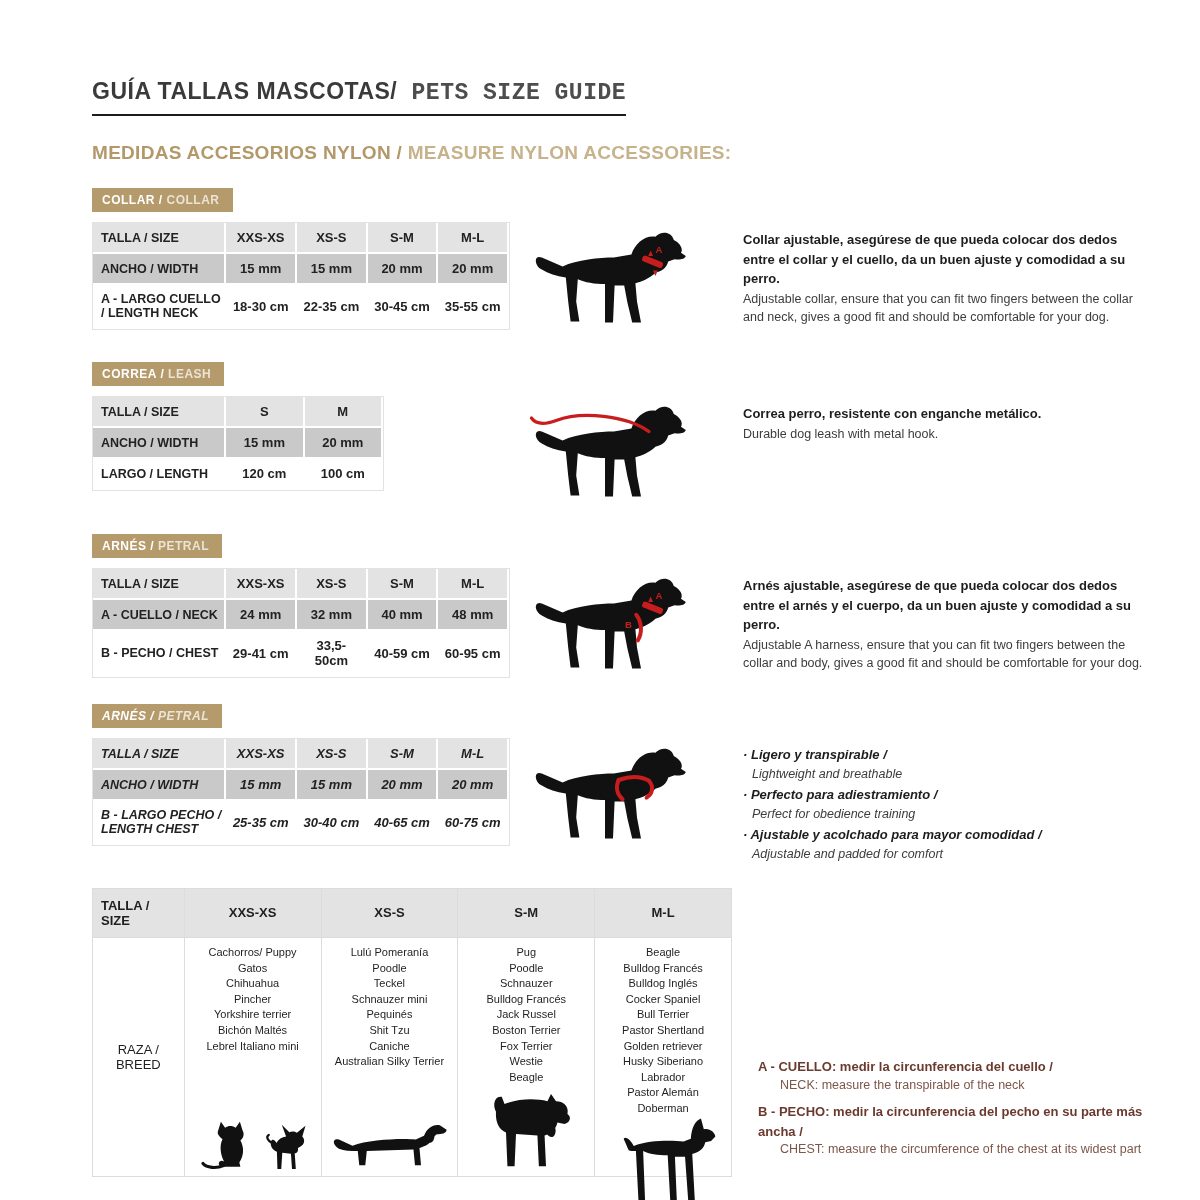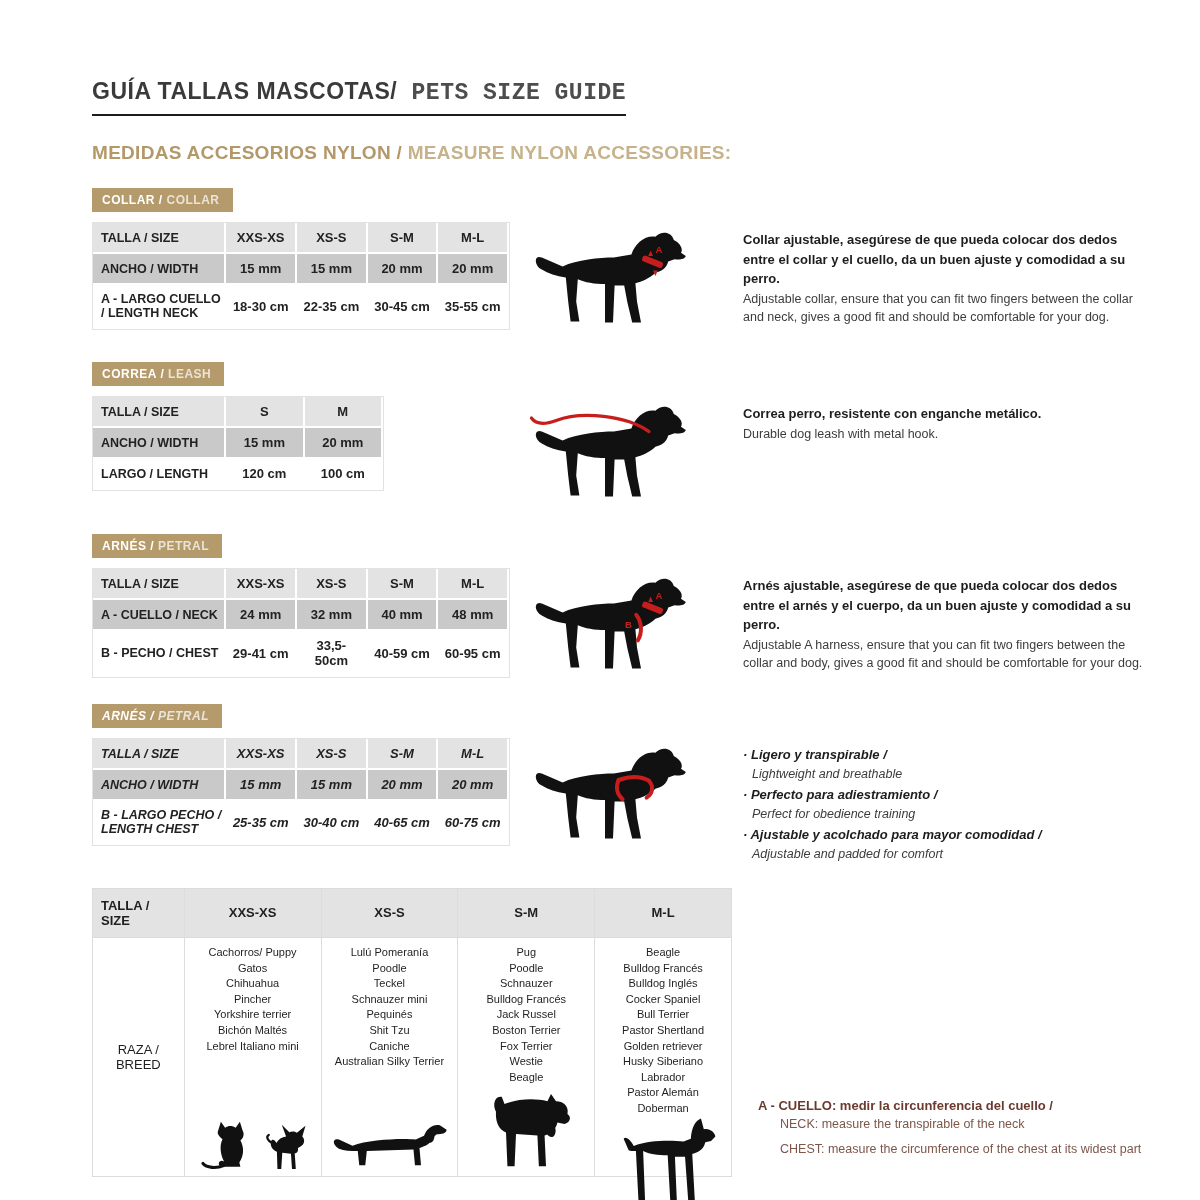--- a/index.html
+++ b/index.html
@@ -416,18 +416,21 @@
       </table>
 
     <div class="notes">
       <div class="note">
         <div class="note-es">
           <span>A - </span><span>CUELLO: medir la circunferencia del cuello /</span>
         </div>
         <div class="note-en">NECK: measure the transpirable of the neck</div>
       </div>
       <div class="note">
+        <div class="note-es">
+          <span>B - </span><span>PECHO: medir la circunferencia del pecho en su parte más ancha /</span>
+        </div>
         <div class="note-en">CHEST: measure the circumference of the chest at its widest part</div>
       </div>
     </div>
   </div>
 
 </div>
 
 </body></html>

